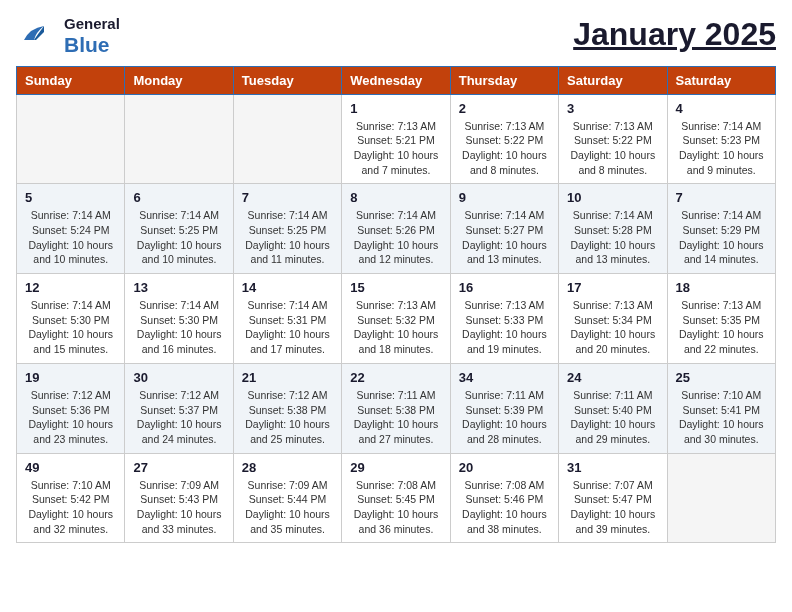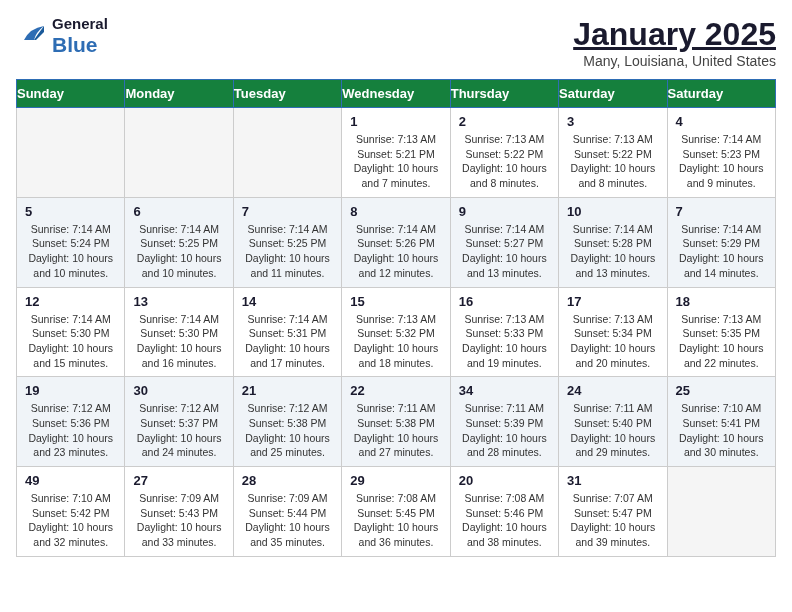--- a/index.html
+++ b/index.html
@@ -12,46 +12,46 @@
     }
     .header-area {
       display: flex;
       justify-content: space-between;
       align-items: flex-start;
       margin-bottom: 10px;
     }
     .logo {
       display: flex;
       align-items: center;
-      gap: 4px;
+      gap: 16px;
     }
     .title-area {
       text-align: right;
     }
     .calendar-title {
       font-size: 32px;
       font-weight: bold;
       color: #1a1a2e;
       text-decoration: underline;
     }
     .calendar-subtitle {
       font-size: 14px;
       color: #444;
     }
     .calendar {
       width: 100%;
       border-collapse: collapse;
       border: 1px solid #ccc;
     }
     .calendar th {
-      background-color: #15803d;
+      background-color: #c2410c;
       color: #fff;
       font-size: 13px;
       font-weight: bold;
-      padding: 6px 0;
+      padding: 6px 8px;
       text-align: left;
       border: 1px solid #2e6db4;
     }
     .calendar td {
       vertical-align: top;
       border: 1px solid #ccc;
       padding: 6px 8px;
       width: calc(100% / 7);
       min-height: 80px;
       background: #fff;
@@ -93,21 +93,20 @@
     <path d="M8 20 Q14 8 28 6 Q20 12 18 20 Z" fill="#2e6db4"></path>
     <path d="M18 20 Q22 14 28 6 L28 12 Q24 16 20 20 Z" fill="#1a5a9a"></path>
   </svg>
   <div>
     <div style="font-size:15px;font-weight:bold;color:#1a1a2e;line-height:1.1">General</div>
     <div style="font-size:21px;font-weight:bold;color:#2e6db4;line-height:1.1">Blue</div>
   </div>
 </div>
   <div class="title-area">
     <div class="calendar-title">January 2025</div>
-    <div class="calendar-subtitle">Many, Louisiana, United States</div>
   </div>
 </div>
 
 <table class="calendar">
   <thead>
     <tr>
     <th>Sunday</th>
         <th>Monday</th>
         <th>Tuesday</th>
         <th>Wednesday</th>

